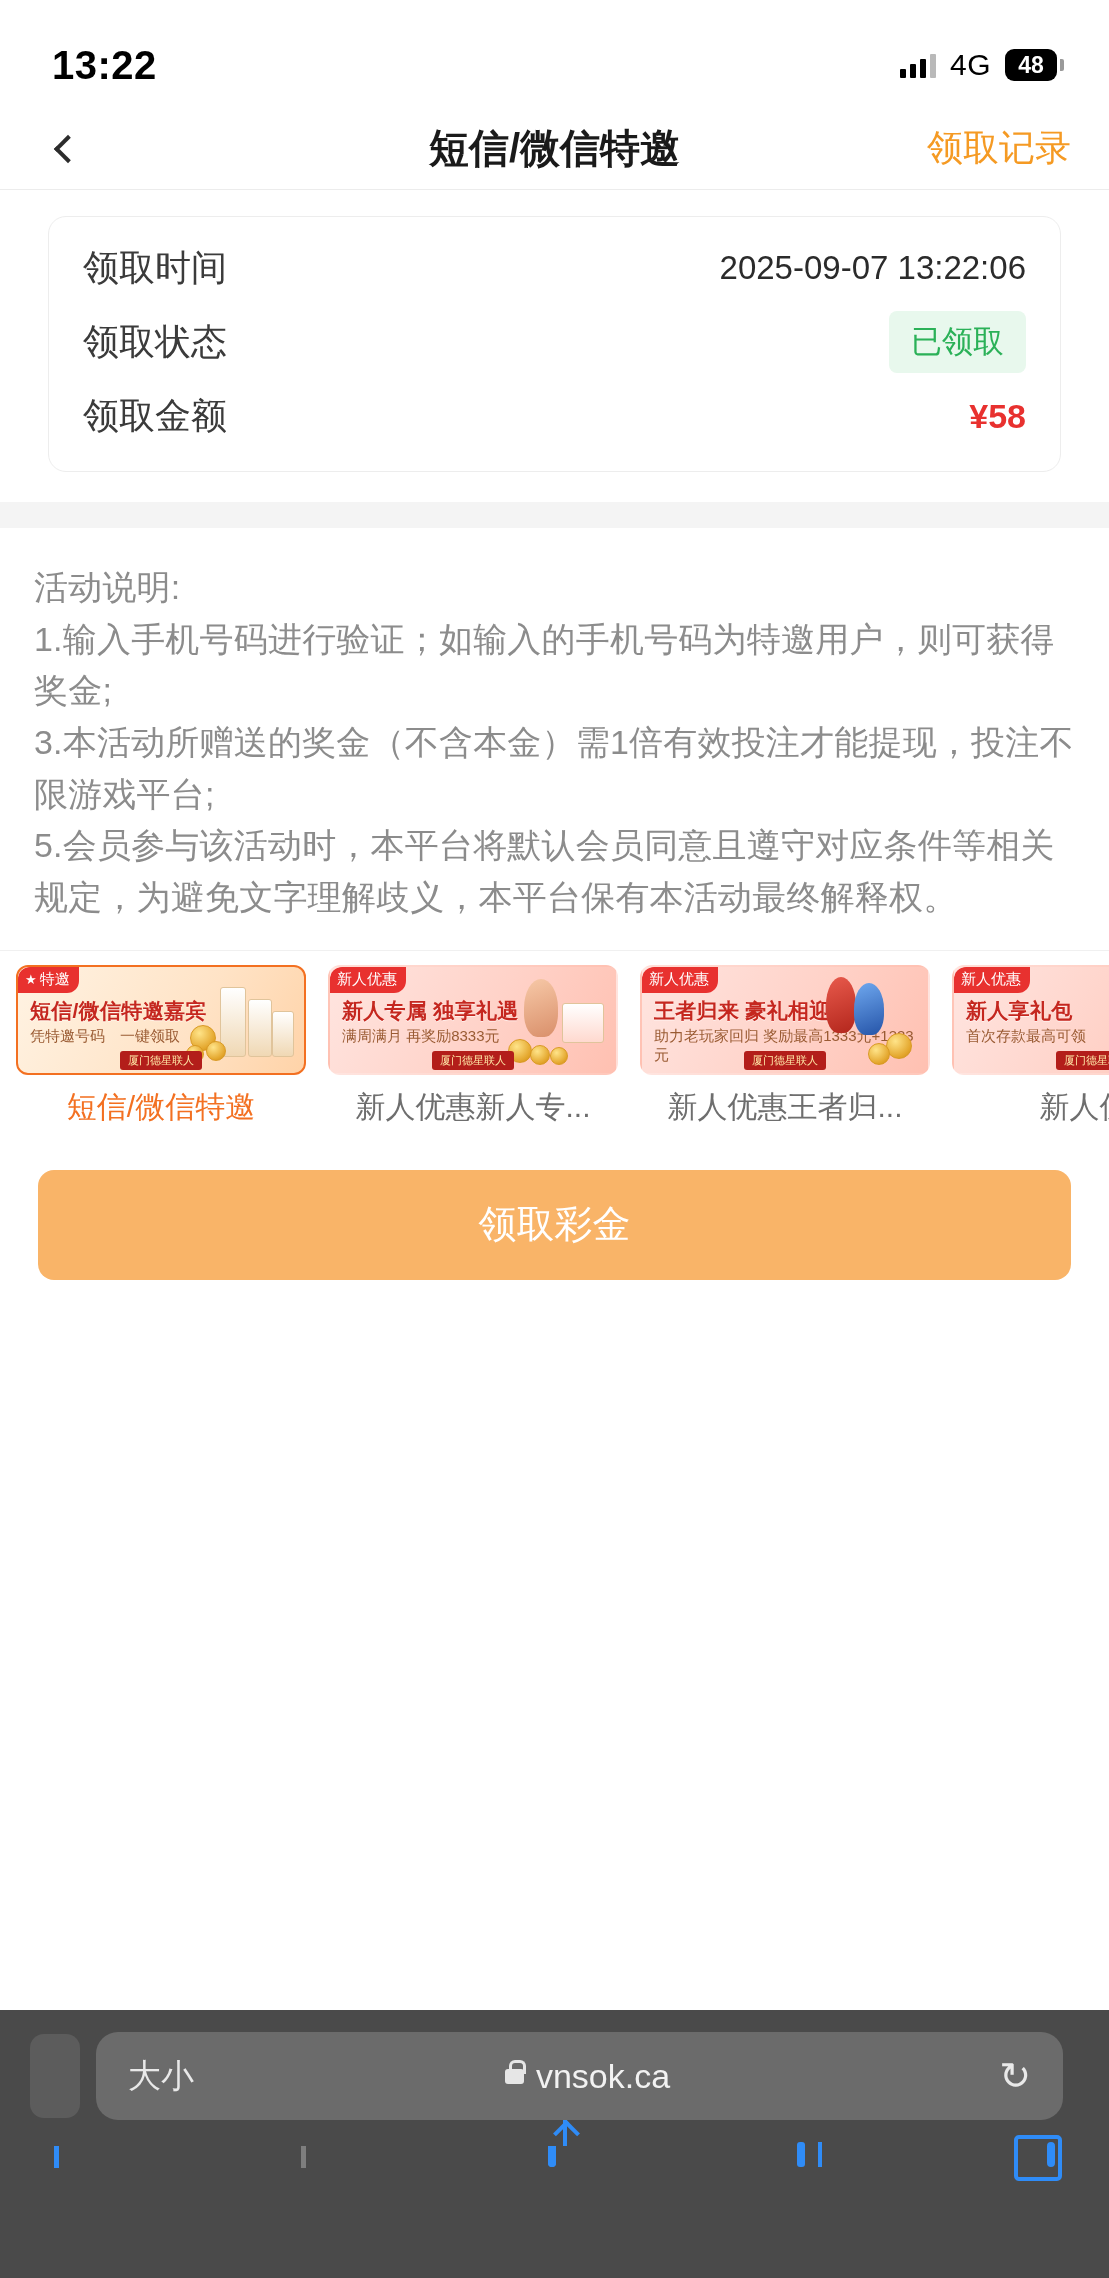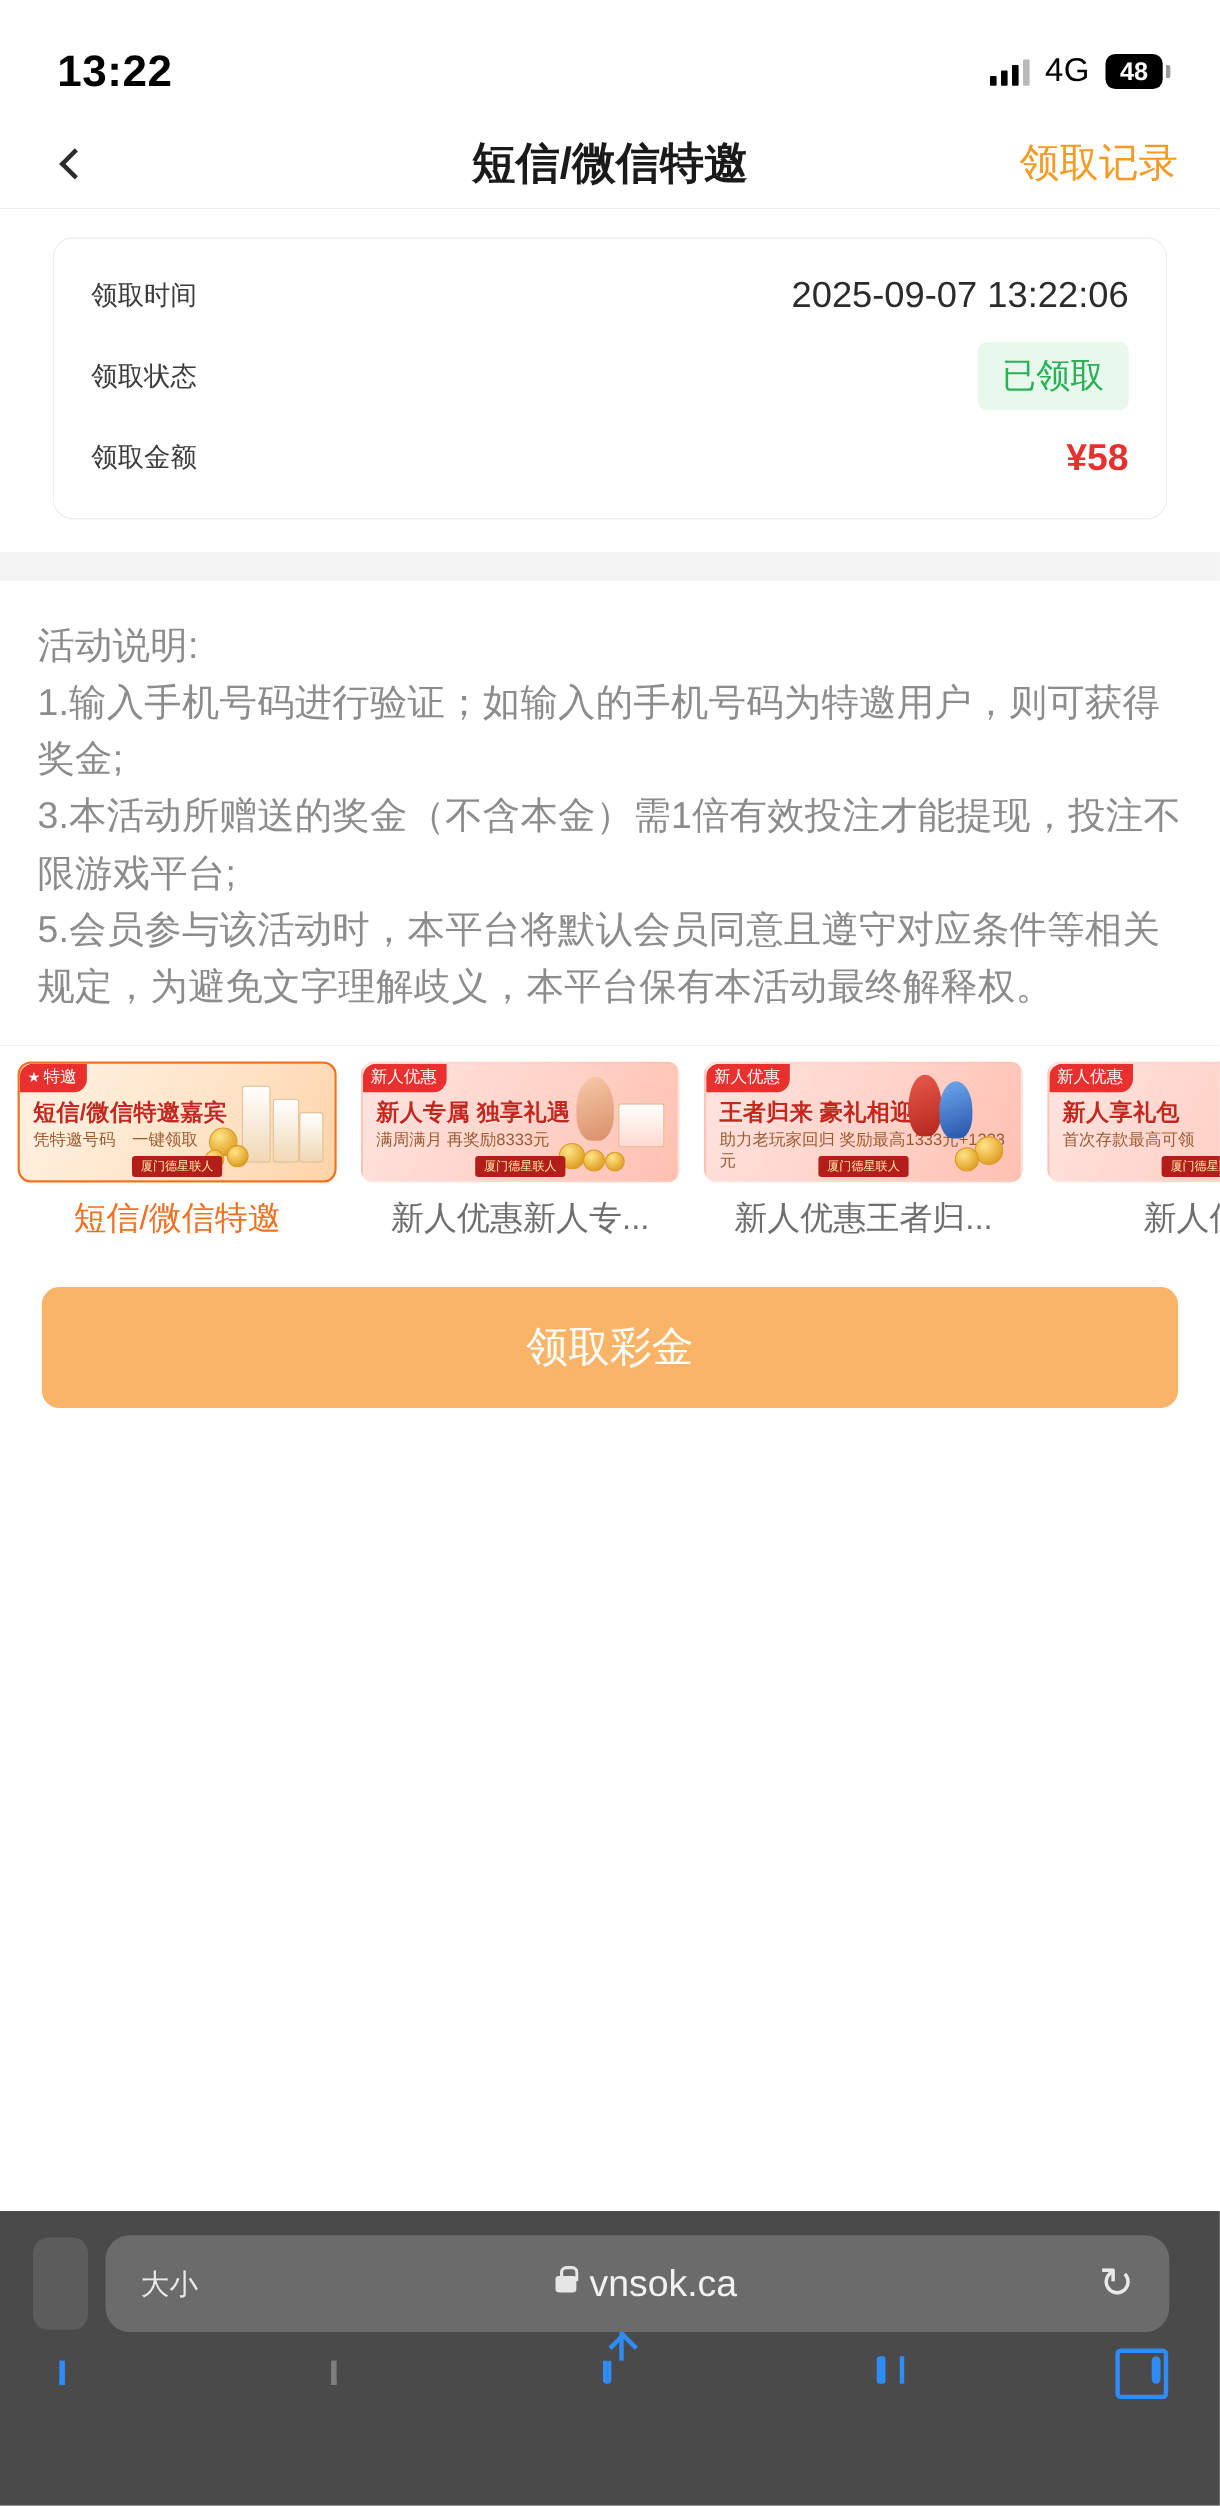--- a/index.html
+++ b/index.html
@@ -97,21 +97,21 @@
     border: 1px solid #ededed;
     border-radius: 18px;
     padding: 14px 34px 18px 34px;
   }
   .info-row {
     display: flex;
     align-items: center;
     justify-content: space-between;
     height: 74px;
   }
-  .info-label { font-size: 24px; color: #3b3b3b; }
+  .info-label { font-size: 36px; color: #3b3b3b; }
   .info-value { font-size: 33px; color: #2b2b2b; }
   .badge-received {
     background: #e8f8ed;
     color: #2bb158;
     font-size: 31px;
     border-radius: 8px;
     padding: 10px 22px;
   }
   .amount { font-size: 34px; color: #e8312f; font-weight: 700; }
 
@@ -259,21 +259,21 @@
   .urlbar {
     flex: 1;
     height: 88px;
     margin: 0 16px;
     background: #6b6b6b;
     border-radius: 22px;
     display: flex; align-items: center;
     padding: 0 32px;
     position: relative;
   }
-  .urlbar .size-toggle { font-size: 26px; color: #e9e9e9; }
+  .urlbar .size-toggle { font-size: 33px; color: #e9e9e9; }
   .urlbar .center {
     position: absolute; left: 16px; right: 0;
     display: flex; align-items: center; justify-content: center; gap: 12px;
     pointer-events: none;
   }
   .lock {
     width: 19px; height: 15px;
     background: #e6e6e6;
     border-radius: 3px;
     position: relative;

